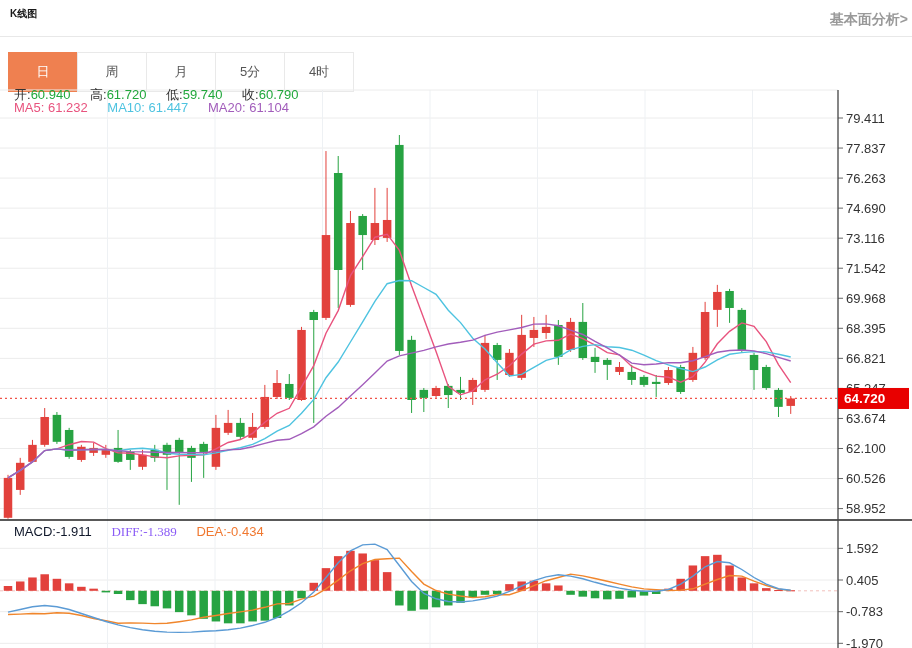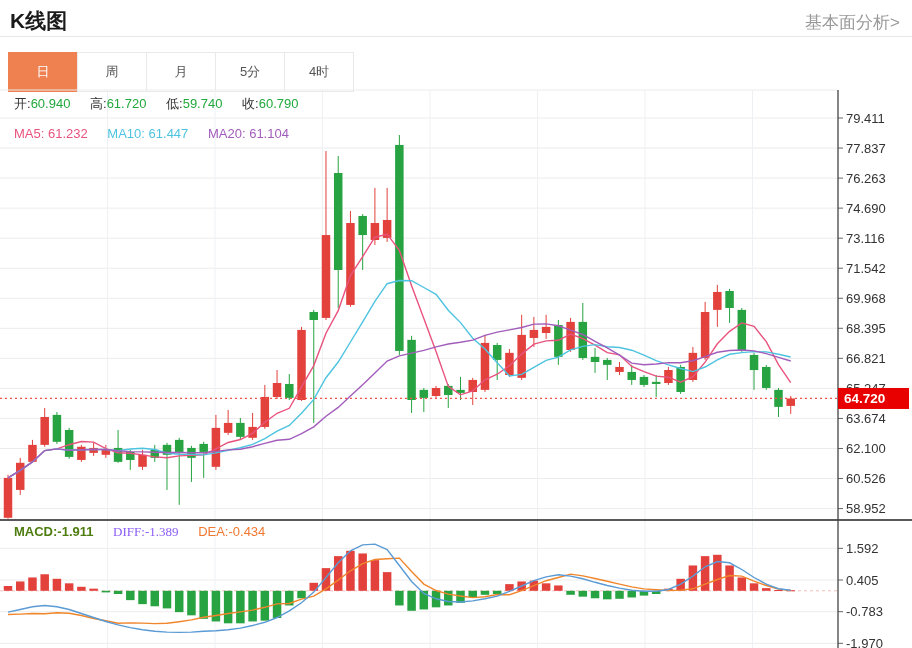--- a/index.html
+++ b/index.html
@@ -1,32 +1,32 @@
 <!DOCTYPE html>
 <html><head>
 <meta charset="utf-8">
 <style>
   html,body{margin:0;padding:0;}
   body{
     width:912px;height:648px;position:relative;overflow:hidden;
     background:#fff;font-family:"Liberation Sans","DejaVu Sans",sans-serif;
   }
-  .hdr-title{position:absolute;top:7px;left:10px;font-size:21px;font-weight:bold;color:#1a1a1a;}
-  .hdr-link{position:absolute;top:11px;right:12px;font-size:17px;color:#999;text-decoration:none;cursor:pointer;}
+  .hdr-title{position:absolute;top:7px;left:10px;font-size:10px;font-weight:bold;color:#1a1a1a;}
+  .hdr-link{position:absolute;top:11px;right:4px;font-size:14px;color:#999;text-decoration:none;cursor:pointer;font-weight:bold;}
   .hdr-divider{position:absolute;top:36px;left:0;width:912px;height:1px;background:#e8e8e8;}
   .tabbar{position:absolute;top:52px;left:8px;display:flex;}
   .tab{
     width:70px;height:40px;line-height:38px;text-align:center;font-size:13px;color:#555;
     background:#fff;border:1px solid #e9e9e9;margin-left:-1px;box-sizing:border-box;cursor:pointer;
   }
   .tab:first-child{margin-left:0;}
   .tab.active{background:#ef8050;border-color:#ef8050;color:#fff;}
   .overlay{position:absolute;left:14px;font-size:13px;white-space:nowrap;z-index:5;}
-  .ov-ohlc{top:95px;}
-  .ov-ma{top:126px;}
+  .ov-ohlc{top:86px;}
+  .ov-ma{top:100px;}
   .ov-macd{top:524px;}
   .pair{margin-right:16px;}
   .lbl{color:#333;}
   .val-green{color:#21a83c;}
   #chart-wrap{position:absolute;top:0;left:0;width:912px;height:648px;}
   svg text{font-family:"Liberation Sans","DejaVu Sans",sans-serif;}
 </style>
 </head>
 <body>
 
@@ -324,16 +324,16 @@
   <span class="pair"><span class="lbl">收:</span><span class="val-green">60.790</span></span>
 </div>
 
 <div class="overlay ov-ma">
   <span class="pair" id="ma5-pair" style="color: rgb(232, 83, 126);"><span>MA5:</span> <span>61.232</span></span>
   <span class="pair" id="ma10-pair" style="color: rgb(78, 195, 224);"><span>MA10:</span> <span>61.447</span></span>
   <span class="pair" id="ma20-pair" style="color: rgb(162, 93, 187);"><span>MA20:</span> <span>61.104</span></span>
 </div>
 
 <div class="overlay ov-macd">
-  <span class="pair" id="macd-pair" style="color: #4d7c0f; font-weight: bold;"><span>MACD:</span><span>-1.911</span></span>
+  <span class="pair" id="macd-pair" style="color: #0f172a;"><span>MACD:</span><span>-1.911</span></span>
   <span class="pair" id="diff-pair" style="color: #8b5cf6; font-family: Liberation Serif, serif;"><span>DIFF:</span><span>-1.389</span></span>
   <span class="pair" id="dea-pair" style="color: rgb(240, 120, 48);"><span>DEA:</span><span>-0.434</span></span>
 </div>
 
 </body></html>

